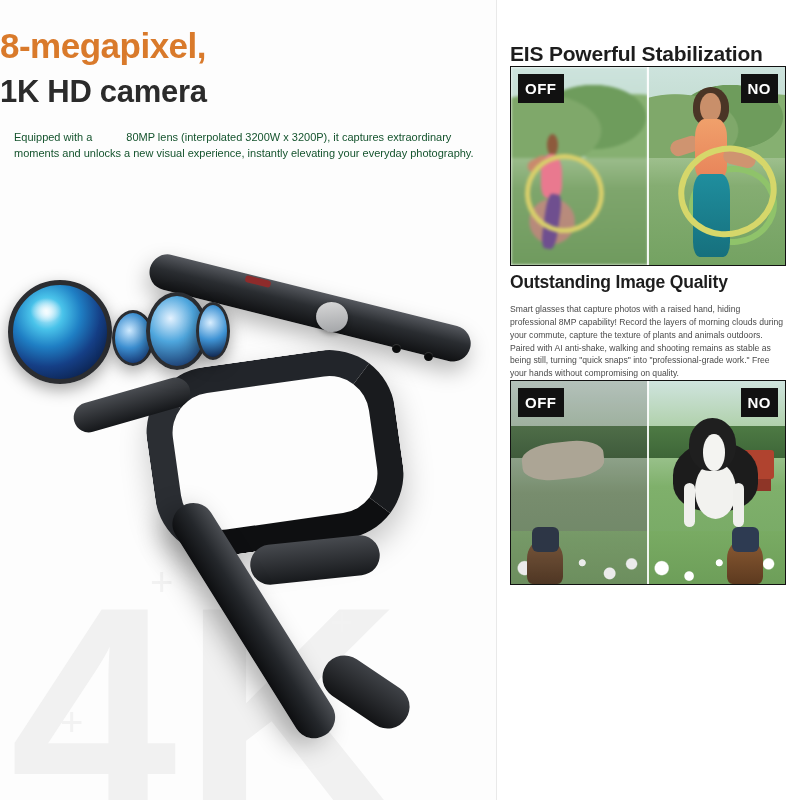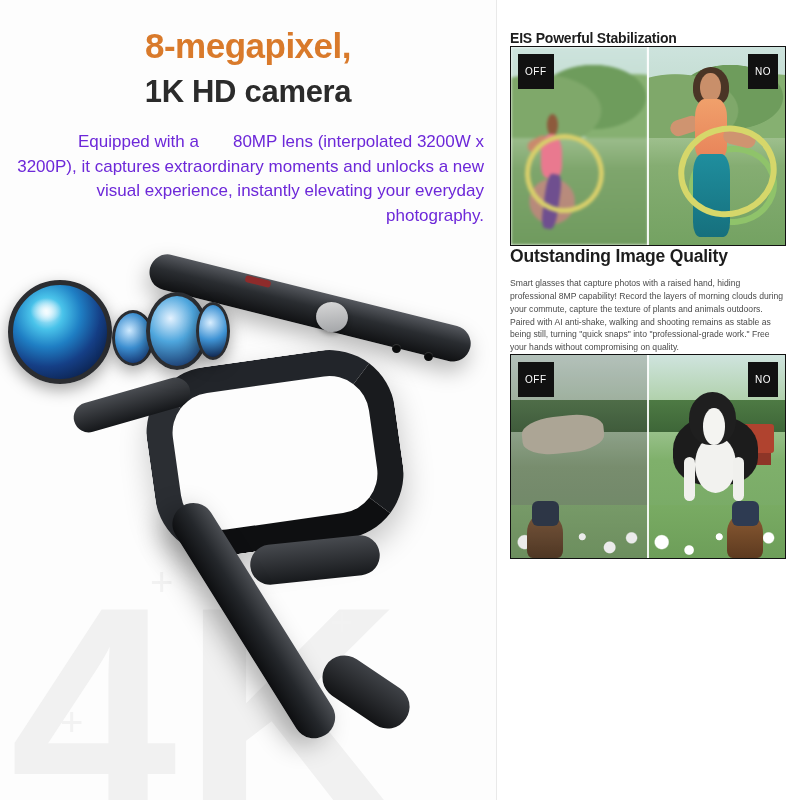--- a/index.html
+++ b/index.html
@@ -38,42 +38,42 @@
     position: absolute;
     color: #f2f2f2;
     font-size: 40px;
     font-weight: 400;
     user-select: none;
   }
 
   .headline {
     position: absolute;
     top: 26px; left: 0; width: 496px;
-    text-align: center;
+    text-align: left;
   }
   .headline .l1 {
     font-size: 35px;
     font-weight: 700;
     color: #d97a2b;
     letter-spacing: -0.5px;
   }
   .headline .l2 {
     font-size: 31px;
     font-weight: 700;
     color: #2b2b2b;
     margin-top: 8px;
     letter-spacing: -0.3px;
   }
   .subcopy {
     position: absolute;
     top: 130px; left: 14px; width: 470px;
-    text-align: right;
-    font-size: 17px;
+    text-align: left;
+    font-size: 11px;
     line-height: 1.45;
-    color: #6d28d9;
+    color: #14532d;
   }
   .subcopy .gap { display: inline-block; width: 34px; }
 
   
   #glasses {
     position: absolute;
     left: 0; top: 240px;
     width: 496px; height: 560px;
   }
   
@@ -191,43 +191,43 @@
     width: 304px; height: 800px;
     background: #ffffff;
     padding: 0 14px;
   }
   .divider {
     position: absolute;
     left: 0; top: 0; width: 1px; height: 800px;
     background: #e9e9e9;
   }
   .r-h1 {
-    font-size: 14px;
+    font-size: 21px;
     font-weight: 700;
     color: #1d1d1d;
-    margin-top: 30px;
+    margin-top: 42px;
     letter-spacing: -0.2px;
   }
   .r-body {
     font-size: 8.6px;
     line-height: 1.5;
     color: #4a4a4a;
     margin-top: 9px;
   }
   .r-h2 {
     font-size: 10.5px;
     font-weight: 700;
     color: #222;
     margin-top: 22px;
     margin-bottom: 6px;
   }
   .r-h1.big {
     font-size: 17.5px;
     line-height: 1.25;
-    margin-top: 0;
+    margin-top: 6px;
   }
   .r-h3 {
     font-size: 14px;
     color: #2a2a2a;
     margin-top: 20px;
     margin-bottom: 6px;
   }
 
   
   .compare {
@@ -245,23 +245,23 @@
     position: absolute; left: 50%; top: 0;
     width: 2px; height: 100%;
     background: rgba(255,255,255,.9);
     transform: translateX(-1px);
   }
   .tag {
     position: absolute;
     top: 7px;
     background: #111;
     color: #fff;
-    font-size: 10px;
-    font-weight: 400;
-    padding: 12px 7px;
+    font-size: 15px;
+    font-weight: 700;
+    padding: 6px 7px;
     letter-spacing: .5px;
   }
   .tag.l { left: 7px; }
   .tag.r { right: 7px; }
 
   
   .scene-hula-blur {
     background:
       radial-gradient(circle at 30% 78%, rgba(235,120,140,.55) 0 12%, rgba(0,0,0,0) 13%),
       linear-gradient(180deg,#cfe0c7 0%, #a9c89a 38%, #7ea56c 62%, #6f9a5e 100%);

